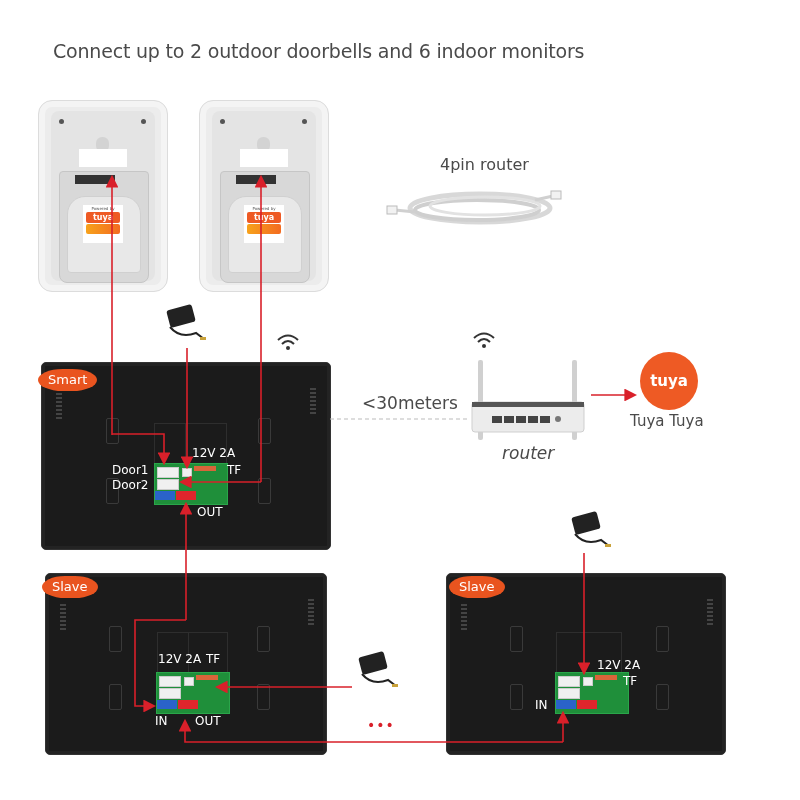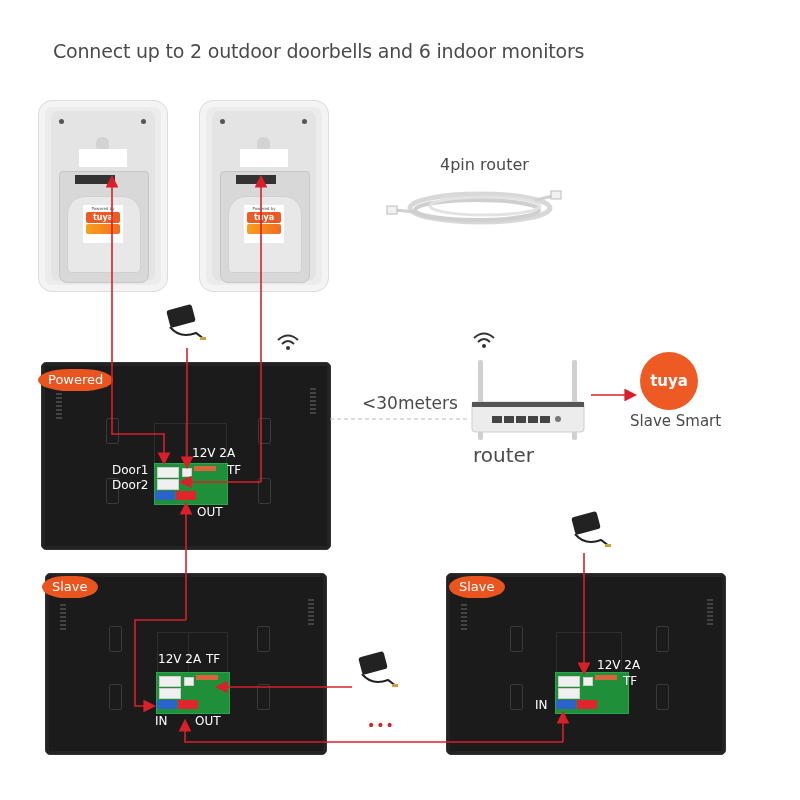--- a/index.html
+++ b/index.html
@@ -101,21 +101,21 @@
   <div class="cn-w" style="left:140px;top:105px;width:8px;height:7px;"></div>
   <div class="cn-o" style="left:152px;top:103px;width:22px;height:5px;"></div>
   <div class="cn-b" style="left:113px;top:128px;width:20px;height:9px;"></div>
   <div class="cn-r" style="left:134px;top:128px;width:20px;height:9px;"></div>
   <div class="mlabel" style="left:70px;top:100px;">Door1</div>
   <div class="mlabel" style="left:70px;top:115px;">Door2</div>
   <div class="mlabel" style="left:150px;top:83px;">12V 2A</div>
   <div class="mlabel" style="left:185px;top:100px;">TF</div>
   <div class="mlabel" style="left:155px;top:142px;">OUT</div>
 </div>
-<div class="badge" style="left:38px;top:369px;">Powered</div>
+<div class="badge" style="left:38px;top:369px;">Smart</div>
 
 <div class="abs monitor" style="left:45px;top:573px;width:280px;height:180px;">
   <div class="vent" style="left:14px;top:30px;"></div>
   <div class="vent" style="left:262px;top:25px;"></div>
   <div class="bracket" style="left:63px;top:52px;"></div>
   <div class="bracket" style="left:63px;top:110px;"></div>
   <div class="bracket" style="left:211px;top:52px;"></div>
   <div class="bracket" style="left:211px;top:110px;"></div>
   <div class="mod" style="left:111px;top:58px;width:30px;height:40px;"></div>
   <div class="mod" style="left:142px;top:58px;width:38px;height:40px;"></div>
@@ -160,35 +160,35 @@
   <rect x="102" y="30" width="5" height="80" rx="2" fill="#d0d0d0"></rect>
   <rect x="2" y="72" width="112" height="30" rx="3" fill="#ececec" stroke="#cfcfcf"></rect>
   <rect x="2" y="72" width="112" height="5" fill="#555"></rect>
   <rect x="22" y="86" width="10" height="7" fill="#444"></rect>
   <rect x="34" y="86" width="10" height="7" fill="#444"></rect>
   <rect x="46" y="86" width="10" height="7" fill="#444"></rect>
   <rect x="58" y="86" width="10" height="7" fill="#444"></rect>
   <rect x="70" y="86" width="10" height="7" fill="#444"></rect>
   <circle cx="88" cy="89" r="3" fill="#777"></circle>
 </svg>
-<div class="txt" style="left:473px;top:443px;font-size:20px;">router</div>
+<div class="txt" style="left:502px;top:443px;font-size:17px;font-style:italic;">router</div>
 
 <svg class="abs" style="left:276px;top:332px;" width="24" height="20">
   <path d="M2 8 Q12 -1 22 8" fill="none" stroke="#333" stroke-width="2"></path>
   <path d="M6 12 Q12 6 18 12" fill="none" stroke="#333" stroke-width="2"></path>
   <circle cx="12" cy="16" r="2" fill="#333"></circle>
 </svg>
 <svg class="abs" style="left:472px;top:330px;" width="24" height="20">
   <path d="M2 8 Q12 -1 22 8" fill="none" stroke="#333" stroke-width="2"></path>
   <path d="M6 12 Q12 6 18 12" fill="none" stroke="#333" stroke-width="2"></path>
   <circle cx="12" cy="16" r="2" fill="#333"></circle>
 </svg>
 
 <div class="abs" style="left:640px;top:352px;width:58px;height:58px;border-radius:50%;background:#ee5a24;color:#fff;font-weight:bold;font-size:15px;text-align:center;line-height:58px;">tuya</div>
-<div class="txt" style="left:630px;top:412px;font-size:15px;">Slave Smart</div>
+<div class="txt" style="left:630px;top:412px;font-size:15px;">Tuya Tuya</div>
 
 <svg class="abs" style="left:160px;top:303px;" width="50" height="45">
   <rect x="8" y="4" width="26" height="18" rx="3" fill="#222" transform="rotate(-15 21 13)"></rect>
   <path d="M10 24 Q20 36 36 30 L44 36" fill="none" stroke="#222" stroke-width="2"></path>
   <rect x="40" y="34" width="6" height="3" fill="#c9a23a"></rect>
 </svg>
 <svg class="abs" style="left:565px;top:510px;" width="50" height="45">
   <rect x="8" y="4" width="26" height="18" rx="3" fill="#222" transform="rotate(-15 21 13)"></rect>
   <path d="M10 24 Q20 36 36 30 L44 36" fill="none" stroke="#222" stroke-width="2"></path>
   <rect x="40" y="34" width="6" height="3" fill="#c9a23a"></rect>

